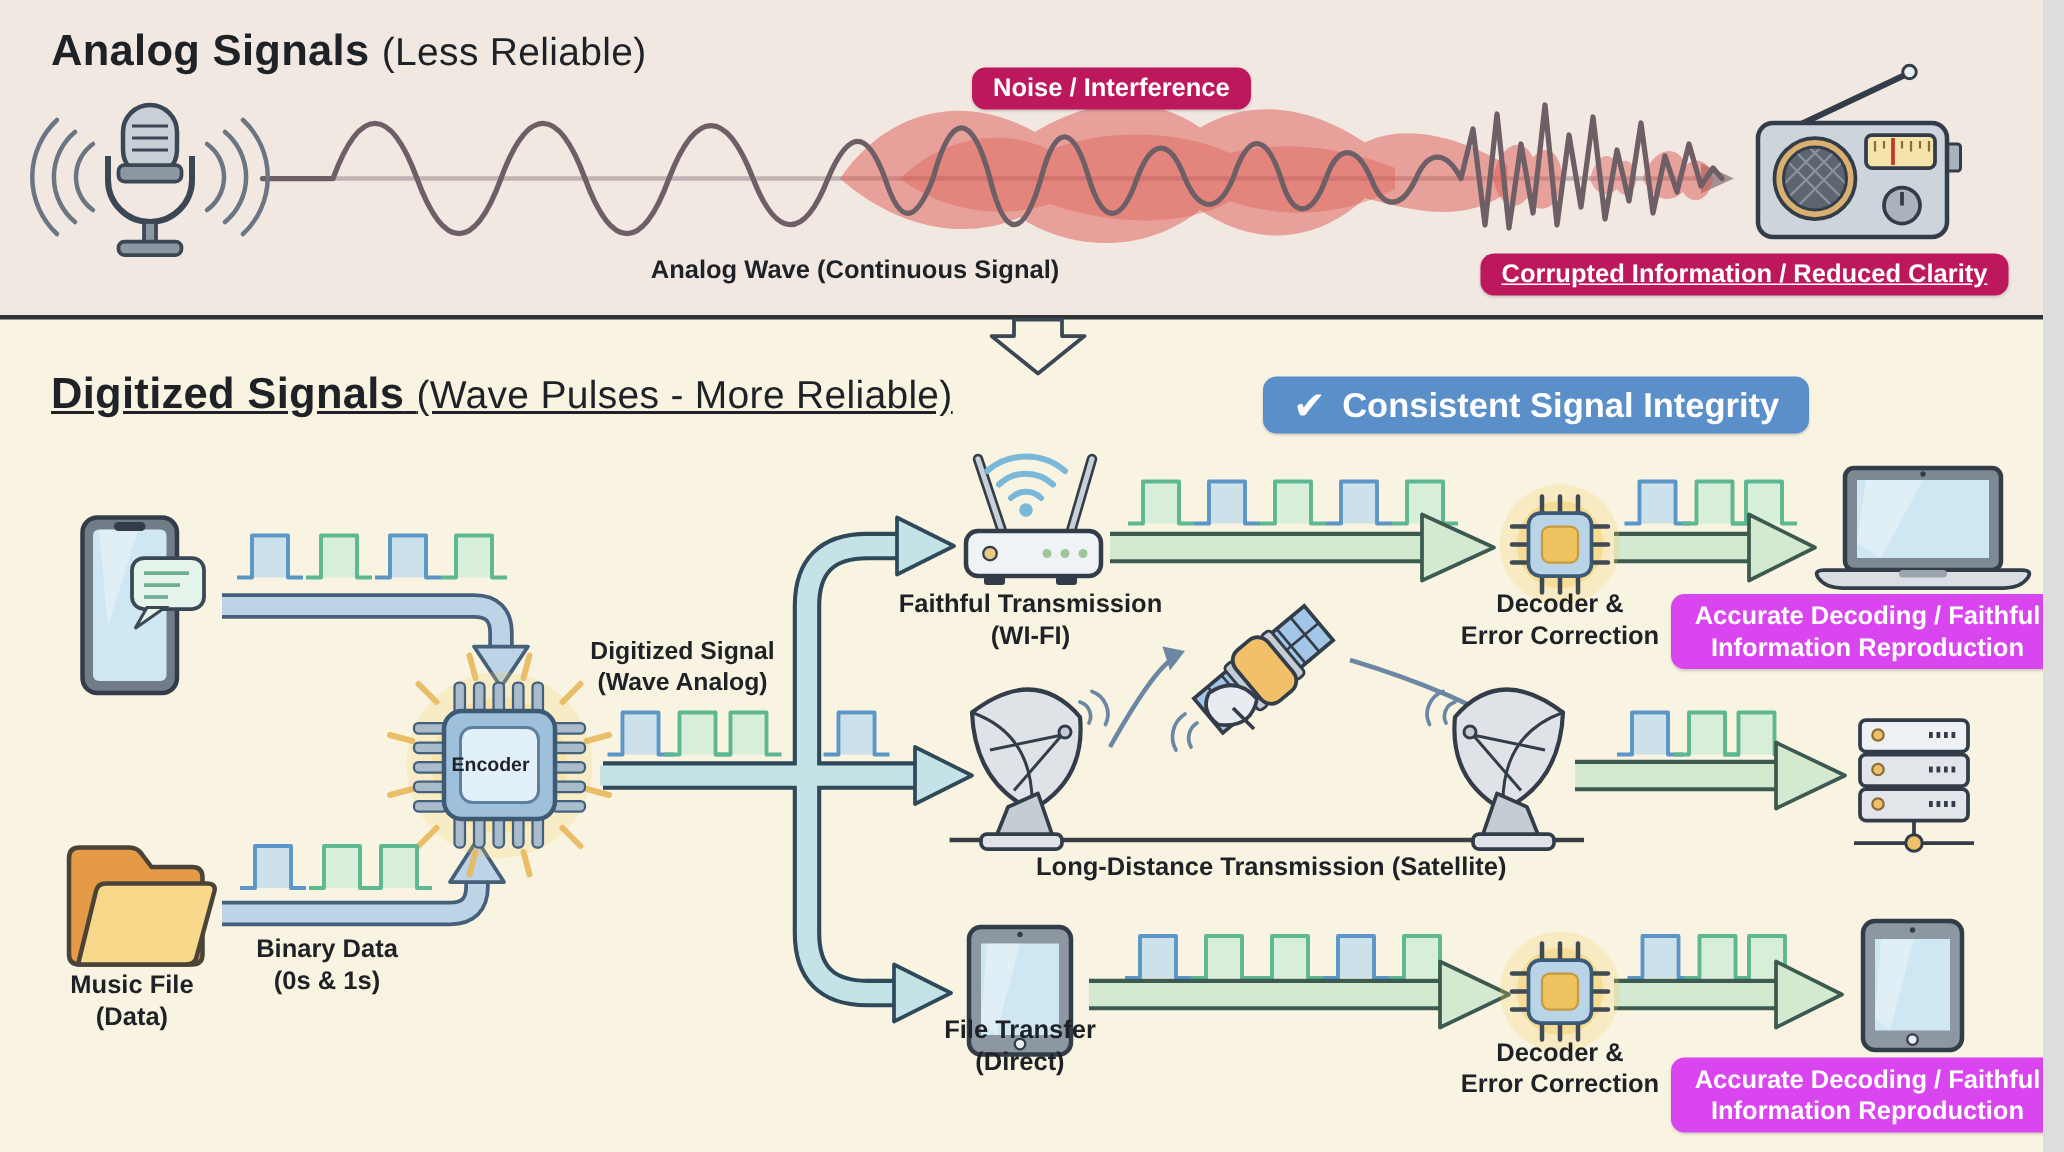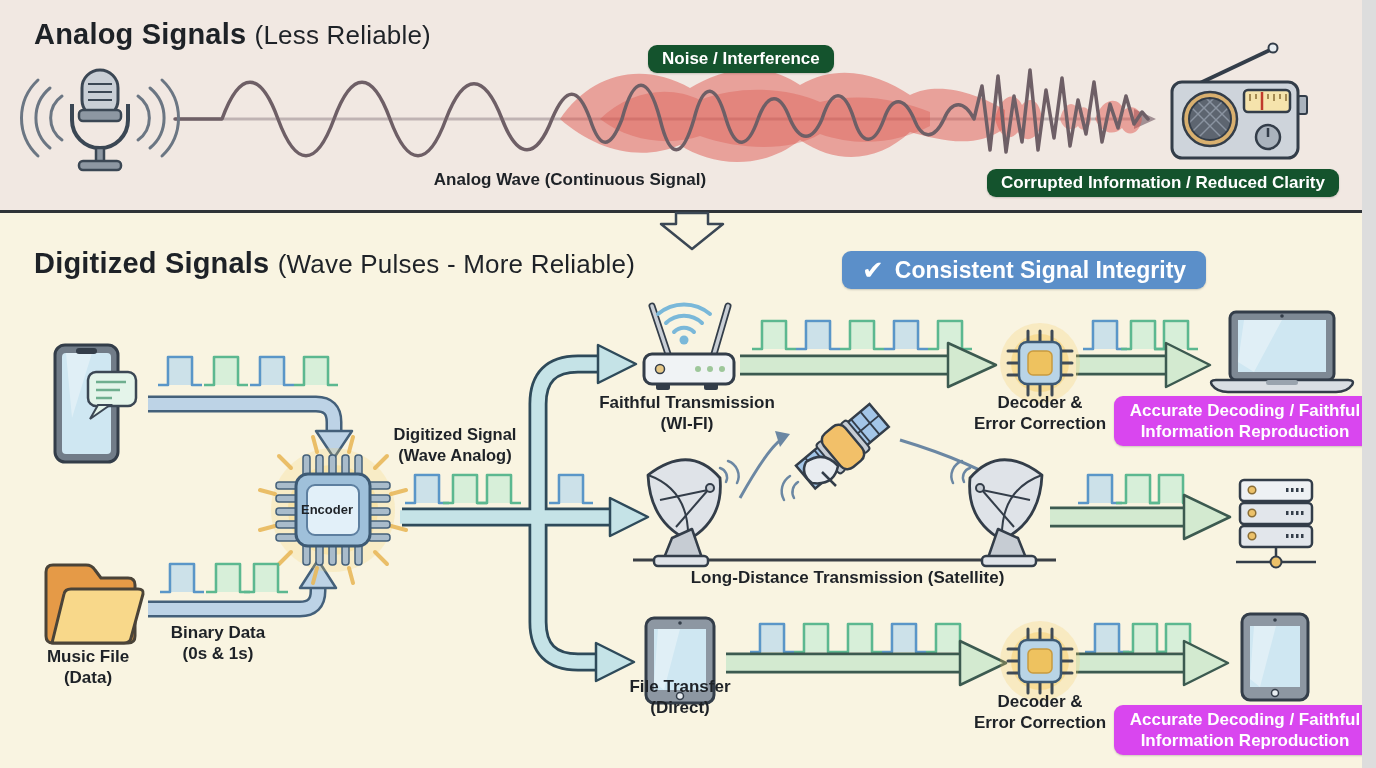--- a/index.html
+++ b/index.html
@@ -10,21 +10,21 @@
   }
   #top-band{position:absolute;left:0;top:0;width:1376px;height:211px;background:#f1e8e2;}
   #scene{position:absolute;left:0;top:0;}
   .abs{position:absolute;}
   .title{font-size:29px;font-weight:700;letter-spacing:.2px;white-space:nowrap;}
   .title .sub{font-weight:400;font-size:26px;}
   .lbl{font-weight:700;font-size:17px;line-height:21px;text-align:center;}
   .lbl.small{font-size:16.5px;}
   .badge{color:#fff;font-weight:700;text-align:center;border-radius:9px;
          box-shadow:0 1px 2px rgba(0,0,0,.18);}
-  .badge-red{background:#14532d;font-size:17px;padding:4px 14px;white-space:nowrap;}
+  .badge-red{background:#be185d;font-size:17px;padding:4px 14px;white-space:nowrap;}
   .badge-blue{background:#5b8fc9;font-size:23px;padding:5px 20px;display:flex;
               align-items:center;gap:11px;white-space:nowrap;}
   .badge-blue .chk{font-size:26px;line-height:26px;}
   .badge-green{background:#d946ef;font-size:17px;line-height:21px;padding:4px 10px;}
   .enc-lbl{font-weight:700;font-size:13px;text-align:left;}
 </style>
 </head>
 <body>
 
 <div id="stage">
@@ -471,23 +471,23 @@
 
   <div class="abs title" style="left:34px;top:18px;">
     <span>Analog Signals</span>
     <span class="sub">(Less Reliable)</span>
   </div>
 
   <div class="abs badge badge-red" style="left:648px;top:45px;">Noise / Interference</div>
 
   <div class="abs lbl" style="left:380px;top:169px;width:380px;">Analog Wave (Continuous Signal)</div>
 
-  <div class="abs badge badge-red" style="left:987px;top:169px;">Corrupted Information / Reduced Clarity</div>
-
-  <div class="abs title" style="left:34px;top:247px;">
+  <div class="abs badge badge-red" style="left:987px;top:169px;text-decoration:underline;">Corrupted Information / Reduced Clarity</div>
+
+  <div class="abs title" style="left:34px;top:247px;text-decoration:underline;">
     <span>Digitized Signals</span>
     <span class="sub">(Wave Pulses - More Reliable)</span>
   </div>
 
   <div class="abs badge badge-blue" style="left:842px;top:251px;height:28px;">
     <span class="chk">✔</span>
     <span>Consistent Signal Integrity</span>
   </div>
 
   <div class="abs enc-lbl" style="left:301px;top:502px;width:64px;">Encoder</div>

